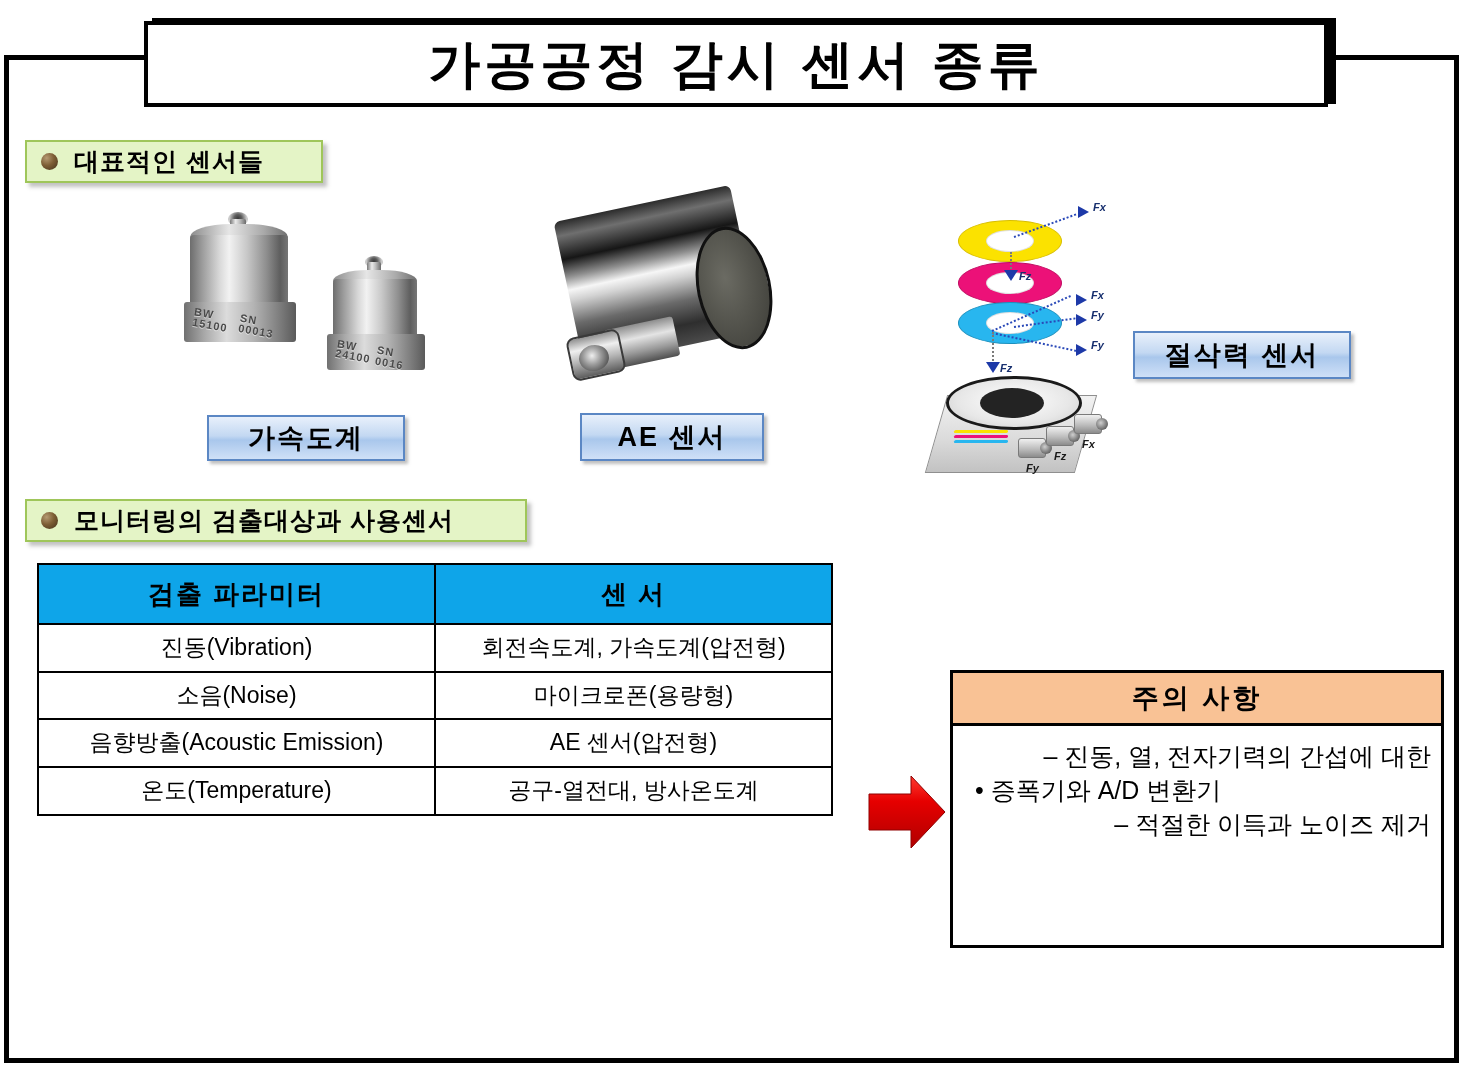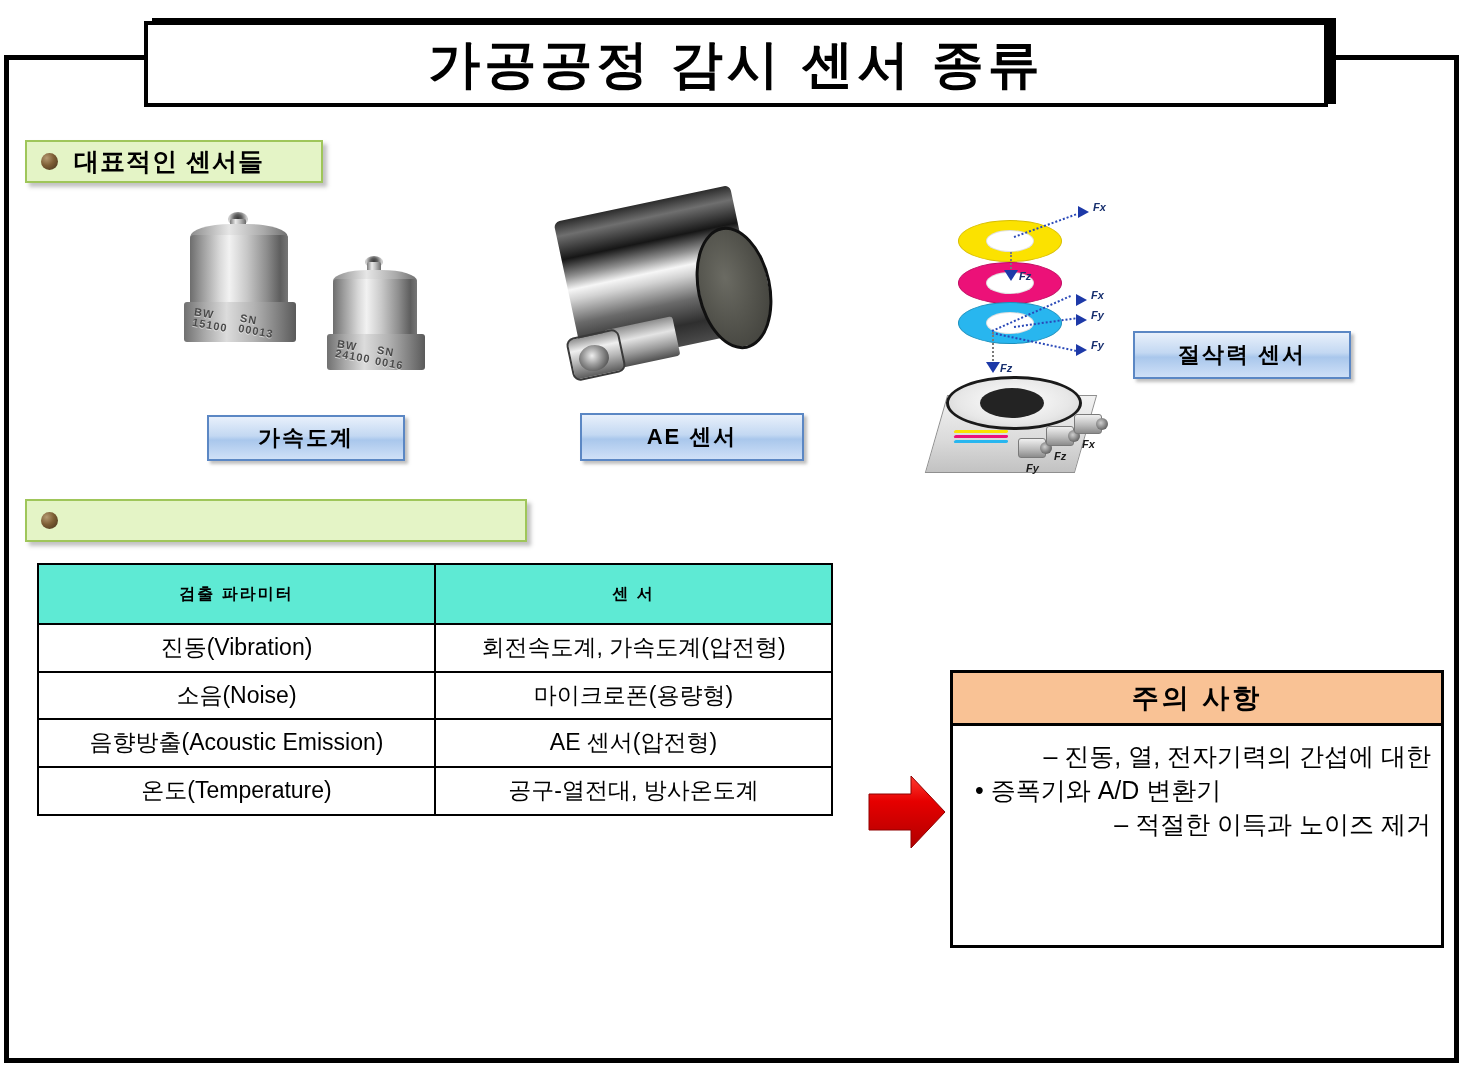--- a/index.html
+++ b/index.html
@@ -91,27 +91,27 @@
     position: absolute;
     background: linear-gradient(to bottom, #e8f0fb 0%, #c3d8f2 45%, #a9c7ec 55%, #cfe0f7 100%);
     border: 2px solid #5b87c4;
     box-sizing: border-box;
     display: flex;
     align-items: center;
     justify-content: center;
     box-shadow: 3px 3px 3px rgba(130,130,130,0.5);
   }
   .caption-label span {
-    font-size: 22px;
+    font-size: 27px;
     font-weight: bold;
     letter-spacing: 2px;
     white-space: nowrap;
   }
   #caption-accelerometer { left: 207px; top: 415px; width: 198px; height: 46px; }
-  #caption-ae-sensor     { left: 580px; top: 413px; width: 224px; height: 48px; }
+  #caption-ae-sensor     { left: 580px; top: 413px; width: 184px; height: 48px; }
   #caption-force-sensor  { left: 1133px; top: 331px; width: 218px; height: 48px; }
 
   
   .photo-area { position: absolute; }
 
   
   #photo-accelerometers { left: 160px; top: 190px; width: 300px; height: 220px; }
   .accel {
     position: absolute;
   }
@@ -315,23 +315,23 @@
     table-layout: fixed;
   }
   #sensor-table th, #sensor-table td {
     border: 2px solid #000000;
     text-align: center;
     vertical-align: middle;
     font-size: 23px;
     padding: 7px 4px;
   }
   #sensor-table thead th {
-    background: #5eead4;
-    font-weight: bold;
-    font-size: 16px;
+    background: #0ea5e9;
+    font-weight: bold;
+    font-size: 26px;
     letter-spacing: 2px;
     height: 44px;
   }
   #sensor-table td { background: #ffffff; }
   #sensor-table td.param-cell { width: 404px; }
   #sensor-table td.sensor-cell { width: 392px; }
   #sensor-table td .multi-line { line-height: 1.38; }
   .cell-line { display: block; white-space: nowrap; }
   .cell-line.left-ind { text-align: left; padding-left: 56px; }
 
@@ -502,20 +502,21 @@
 </div>
 <div id="caption-ae-sensor" class="caption-label">
   <span>AE 센서</span>
 </div>
 <div id="caption-force-sensor" class="caption-label">
   <span>절삭력 센서</span>
 </div>
 
 <div id="banner-monitoring" class="section-banner">
   <span class="bullet-sphere"></span>
+  <span class="banner-label">모니터링의 검출대상과 사용센서</span>
 </div>
 
 <table id="sensor-table">
   <thead>
     <tr>
       <th>검출 파라미터</th>
       <th>센  서</th>
     </tr>
   </thead>
   <tbody id="sensor-table-body">

